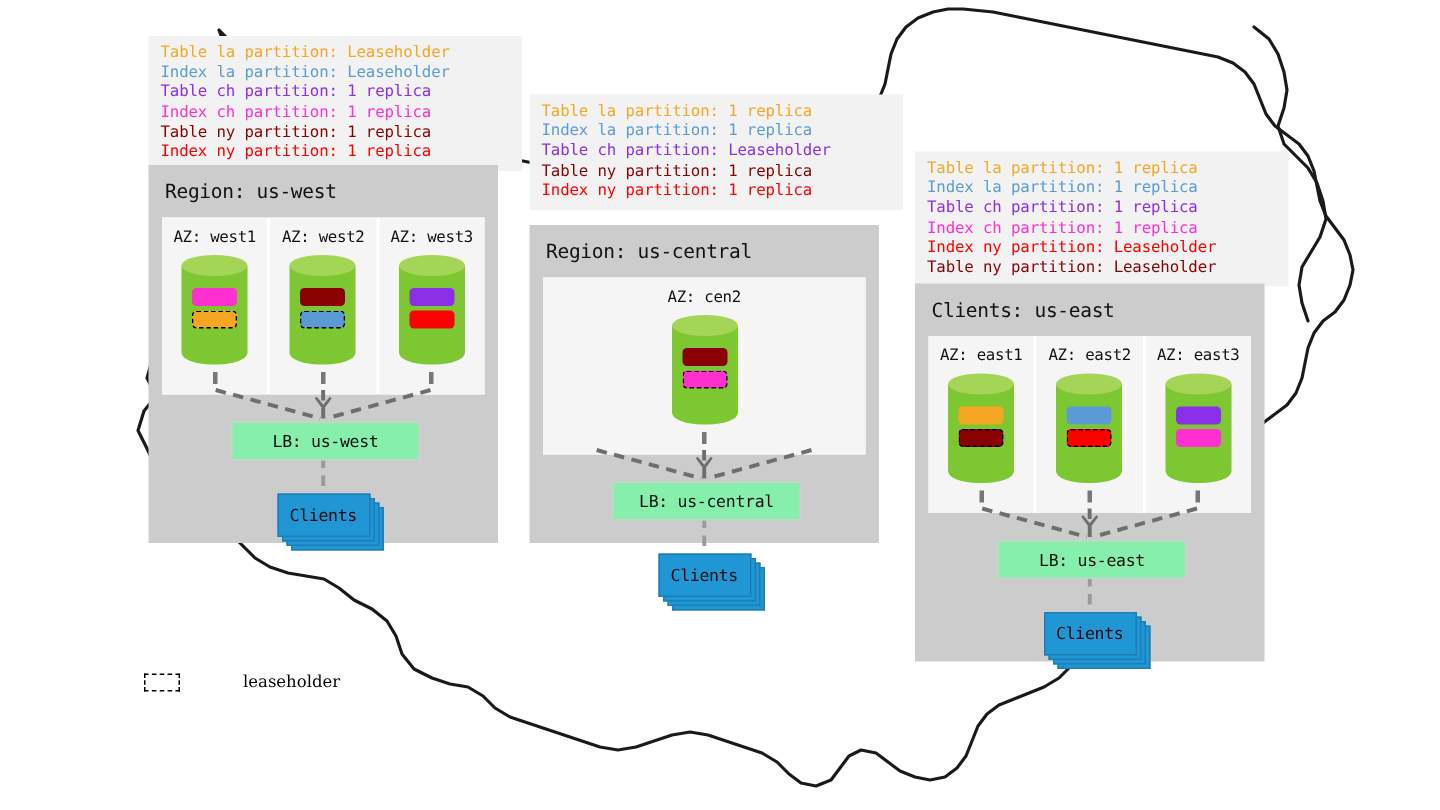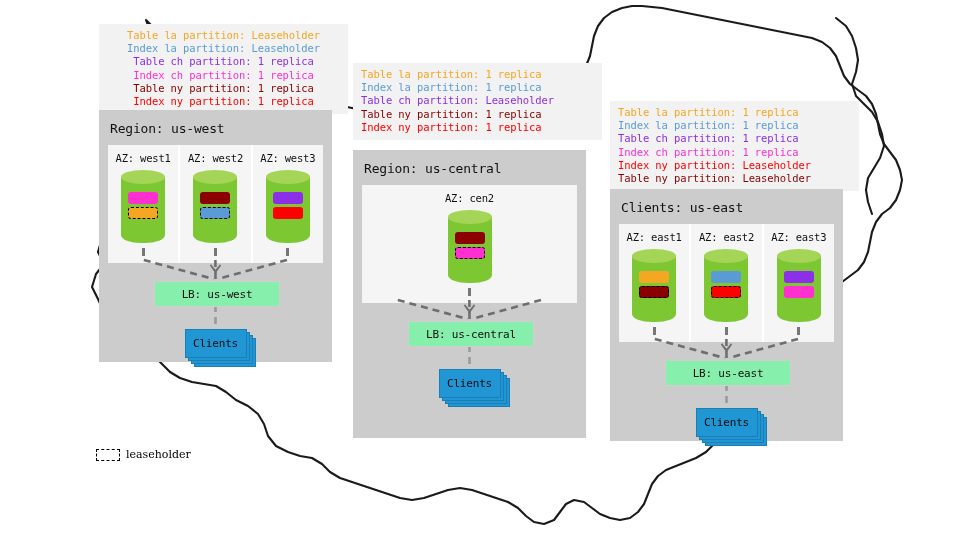--- a/index.html
+++ b/index.html
@@ -72,21 +72,21 @@
   .clients{
     position:absolute;left:0;top:0;background:#2196d4;border:1px solid #1b7fb5;
     box-sizing:border-box;display:flex;align-items:center;justify-content:center;
     font-family:"DejaVu Sans Mono","Liberation Mono",monospace;
     font-size:11px;color:#0b0b0b;letter-spacing:-0.2px;
   }
 
   
   .key{position:absolute;left:96px;top:448px;display:flex;align-items:center;gap:6px;z-index:9;}
   .key-swatch{width:24px;height:12px;border:1.6px dashed #000;background:#fff;box-sizing:border-box;}
-  .key-label{font-family:"DejaVu Serif","Liberation Serif",serif;font-size:11px;color:#000;}
+  .key-label{font-family:"DejaVu Serif","Liberation Serif",serif;font-size:11px;color:#000;margin-left:36px;}
 </style>
 </head>
 <body>
 
 <svg id="map-layer" viewBox="0 0 960 540" xmlns="http://www.w3.org/2000/svg">
   <path fill="none" stroke="#1a1a1a" stroke-width="2.1" stroke-linejoin="round" stroke-linecap="round" d="M146,20 L150,31 L143,40 L148,52 L142,60 L139,72 L131,80 L135,92 L127,100
        L122,112 L128,124 L120,133 L116,146 L122,158 L114,168 L110,181 L116,193
        L108,203 L104,216 L110,228 L102,238 L98,252 L104,264 L96,274 L92,287
        L98,299 L104,312 L112,322 L122,330 L134,336 L146,341 L152,352 L160,362
        L170,372 L180,378 L192,382 L204,384 L216,386 L226,392 L236,400 L248,406
@@ -110,21 +110,21 @@
        L482,134 L472,132 L462,130 L452,128 L442,126 L432,124 L422,122
        L412,120 L402,118 L392,116 L382,114 L372,112 L362,110 L352,108
        L342,106 L332,104 L322,102 L312,100 L302,98 L292,96 L282,94
        L272,92 L262,90 L252,88 L242,86 L232,84 L222,82 L212,80 L202,78
        L192,76 L182,74 L172,72 L164,66 L160,56 L158,46 L156,36 L152,26 Z"></path>
   <path fill="none" stroke="#1a1a1a" stroke-width="2.1" stroke-linejoin="round" stroke-linecap="round" d="M836,18 L846,26 L852,36 L856,48 L858,60 L856,72 L852,84 L856,96
        L864,104 L872,112 L878,122 L882,134 L884,146 L880,158 L874,168
        L868,178 L866,190 L868,202 L872,214"></path>
 </svg>
 
-<div class="legend-box" style="left:99px;top:24px;width:233px;text-align:center;">
+<div class="legend-box" style="left:99px;top:24px;width:233px;">
     <span class="legend-line" style="color: rgb(245, 166, 35);">Table la partition: Leaseholder</span>
     <span class="legend-line" style="color: rgb(91, 155, 213);">Index la partition: Leaseholder</span>
     <span class="legend-line" style="color: rgb(139, 47, 232);">Table ch partition: 1 replica</span>
     <span class="legend-line" style="color: rgb(255, 47, 208);">Index ch partition: 1 replica</span>
     <span class="legend-line" style="color: rgb(139, 0, 0);">Table ny partition: 1 replica</span>
     <span class="legend-line" style="color: rgb(255, 0, 0);">Index ny partition: 1 replica</span>
   </div>
 
 <div class="legend-box" style="left:353px;top:63px;width:233px;">
     <span class="legend-line" style="color: rgb(245, 166, 35);">Table la partition: 1 replica</span>
@@ -192,21 +192,21 @@
     </svg>
     <div class="lb" style="left: 55px; top: 171px; width: 124px; height: 24px;">LB: us-west</div>
     <div class="clients-wrap" style="left: 85.5px; top: 219px; width: 72px; height: 38px;">
       <div class="clients-shadow" style="left: 9px; top: 9px; width: 62px; height: 29px;"></div>
       <div class="clients-shadow" style="left: 6px; top: 6px; width: 62px; height: 29px;"></div>
       <div class="clients-shadow" style="left: 3px; top: 3px; width: 62px; height: 29px;"></div>
       <div class="clients" style="width: 62px; height: 29px;">Clients</div>
     </div>
   </div>
 
-<div class="region" style="left:353px;top:150px;width:233px;height:288px;">
+<div class="region" style="left:353px;top:150px;width:233px;height:212px;">
     <div class="region-title">Region: us-central</div>
     <div class="az-strip" style="height: 118px;">
       <div class="az">
         <div class="az-label">AZ: cen2</div>
         <div class="db" style="width: 44px; height: 80px;">
           <div class="db-body" style="width: 44px; height: 66px; background: rgb(125, 200, 50);"></div>
           <div class="db-top" style="width: 44px; height: 14px; background: rgb(165, 213, 86);"></div>
           <div class="bars" style="top: 22px;">
             <div class="bar" style="width: 30px; height: 12px; background: rgb(139, 0, 0);"></div>
             <div class="bar lease" style="width: 30px; height: 12px; background: rgb(255, 47, 208);"></div>

